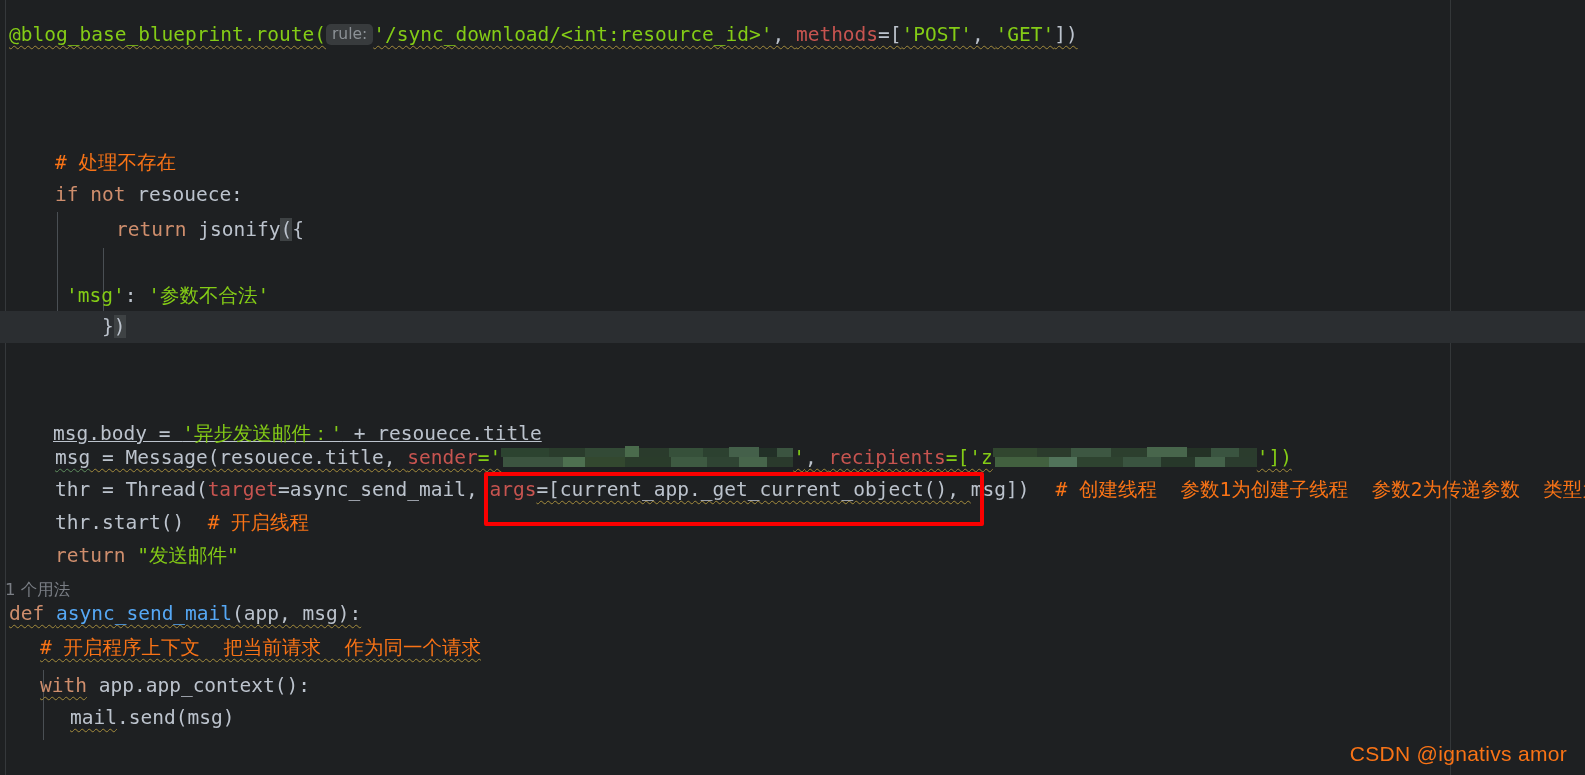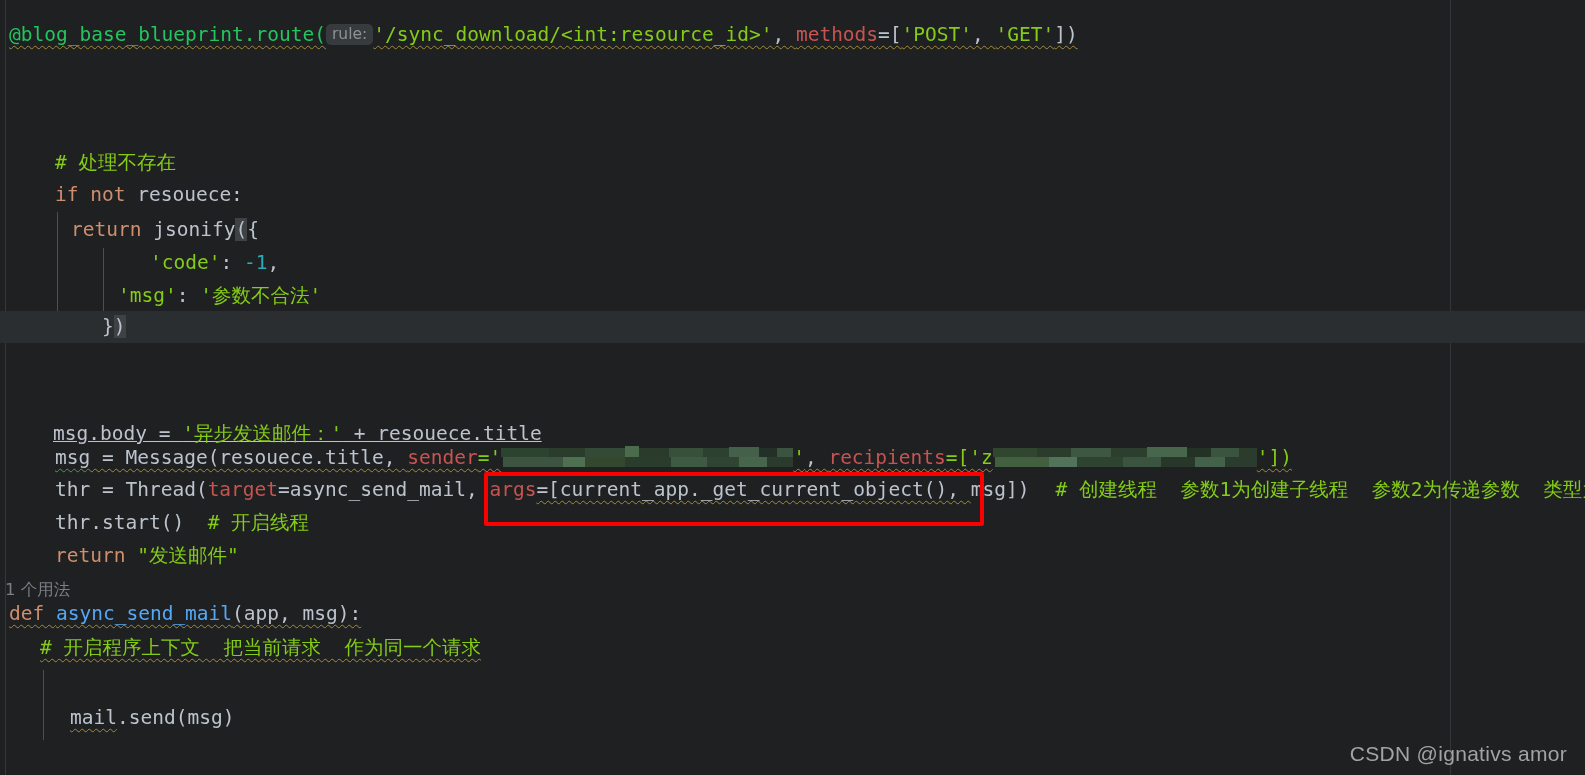--- a/index.html
+++ b/index.html
@@ -51,27 +51,27 @@
     padding-left: 9px;
   }
   .line.hl {
     left: 0; right: 0;
     width: 1585px;
     background: #2b2e31;
   }
 
   
   .kw        { color: #cf8e6d; }          
-  .deco      { color: #22c55e; }          
+  .deco      { color: #84cc16; }          
   .fn        { color: #56a8f5; }          
   .str       { color: #84cc16; }          
   .num       { color: #2aacb8; }          
   .named     { color: #c75450; }          
   .plain     { color: #bcc3cd; }
-  .cmt       { color: #84cc16; }          
+  .cmt       { color: #f97316; }          
   .lens      { color: #7a7e85; font-size: 16.5px; font-family:"DejaVu Sans","Liberation Sans",sans-serif; }
   .brmatch   { background: #3e4244; }     
 
   
   .hint {
     background: #383b3d;
     color: #8c9196;
     border-radius: 5px;
     padding: 1px 6px 2px 6px;
     font-size: 15.5px;
@@ -111,21 +111,21 @@
     border: 4px solid #fb0000;
     border-radius: 2px;
     pointer-events: none;
   }
 
   
   #watermark {
     position: absolute;
     right: 18px;
     bottom: 9px;
-    color: #a3a3a3;
+    color: #f97316;
     font-size: 21px;
     font-family: "Liberation Sans", "DejaVu Sans", sans-serif;
     letter-spacing: 0.3px;
   }
 </style>
 </head>
 <body>
 
 <div id="editor">
 
@@ -140,25 +140,24 @@
   <div class="line hl" style="top:311px;"></div>
 
   <div class="line" style="top:19px;"><span class="deco sq sq-warn">@blog_base_blueprint.route(</span><span class="hint">rule:</span><span class="str sq sq-warn">'/sync_download/&lt;int:resource_id&gt;'</span><span class="plain sq sq-warn">, </span><span class="named sq sq-warn">methods</span><span class="plain sq sq-warn">=[</span><span class="str sq sq-warn">'POST'</span><span class="plain sq sq-warn">, </span><span class="str sq sq-warn">'GET'</span><span class="plain sq sq-warn">])</span></div>
 
 
 
   <div class="line" style="top:147px; padding-left:55px;"><span class="cmt"># 处理不存在</span></div>
 
   <div class="line" style="top:179px; padding-left:55px;"><span class="kw">if </span><span class="kw">not </span><span class="plain">resouece:</span></div>
 
-  <div class="line" style="top:214px; padding-left:71px;"><span class="kw">return </span><span class="plain">jsonify</span><span class="plain brmatch">(</span><span class="plain">{</span></div>
-
-  <div class="line" style="top:247px; padding-left:150px;"><span class="str">'code'</span><span class="plain">: </span><span class="num">-1</span><span class="plain">,</span></div>
-
-  <div class="line" style="top:280px; padding-left:118px;text-align:center;"><span class="str">'msg'</span><span class="plain">: </span><span class="str">'参数不合法'</span></div>
+  <div class="line" style="top:214px; padding-left:116px;"><span class="kw">return </span><span class="plain">jsonify</span><span class="plain brmatch">(</span><span class="plain">{</span></div>
+
+
+  <div class="line" style="top:280px; padding-left:66px;text-align:center;"><span class="str">'msg'</span><span class="plain">: </span><span class="str">'参数不合法'</span></div>
 
   <div class="line" style="top:311px; padding-left:102px; background:transparent;"><span class="plain">}</span><span class="plain brmatch">)</span></div>
 
   <div class="line" style="top:410px; padding-left:55px;margin-top:32px;"><span class="plain sq sq-weak">msg</span><span class="plain sq sq-warn"> = Message(resouece.title, </span><span class="named sq sq-warn">sender</span><span class="str sq sq-warn">='</span><span class="redact" style="width:292px;">
         <i style="left:0;top:2px;width:48px;height:9px;background:#2c4330;"></i>
         <i style="left:48px;top:2px;width:36px;height:9px;background:#2a3c2c;"></i>
         <i style="left:84px;top:2px;width:40px;height:9px;background:#334a36;"></i>
         <i style="left:124px;top:0px;width:14px;height:11px;background:#4a6b4c;"></i>
         <i style="left:138px;top:2px;width:30px;height:9px;background:#2a3b2c;"></i>
         <i style="left:168px;top:2px;width:34px;height:9px;background:#36503a;"></i>
@@ -199,20 +198,21 @@
   <div class="line" style="top:507px; padding-left:55px;"><span class="plain">thr.start()  </span><span class="cmt"># 开启线程</span></div>
 
   <div class="line" style="top:540px; padding-left:55px;"><span class="kw">return </span><span class="str">"发送邮件"</span></div>
 
   <div class="line" style="top:575px; padding-left:5px; line-height:28px;"><span class="lens">1 个用法</span></div>
 
   <div class="line" style="top:598px;"><span class="kw sq sq-warn">def </span><span class="fn sq sq-warn">async_send_mail</span><span class="plain sq sq-warn">(app, msg):</span></div>
 
   <div class="line" style="top:632px; padding-left:40px;"><span class="cmt sq sq-warn"># 开启程序上下文  把当前请求  作为同一个请求</span></div>
 
+  <div class="line" style="top:670px; padding-left:40px;"><span class="kw sq sq-warn">with</span><span class="plain"> app.app_context():</span></div>
 
   <div class="line" style="top:702px; padding-left:70px;"><span class="plain sq sq-warn">mail</span><span class="plain">.send(msg)</span></div>
 
   <div id="redbox" style="left:484px; top:472px; width:500px; height:54px;"></div>
 
   <div id="watermark">CSDN @ignativs  amor</div>
 
 </div>
 
 </body></html>

